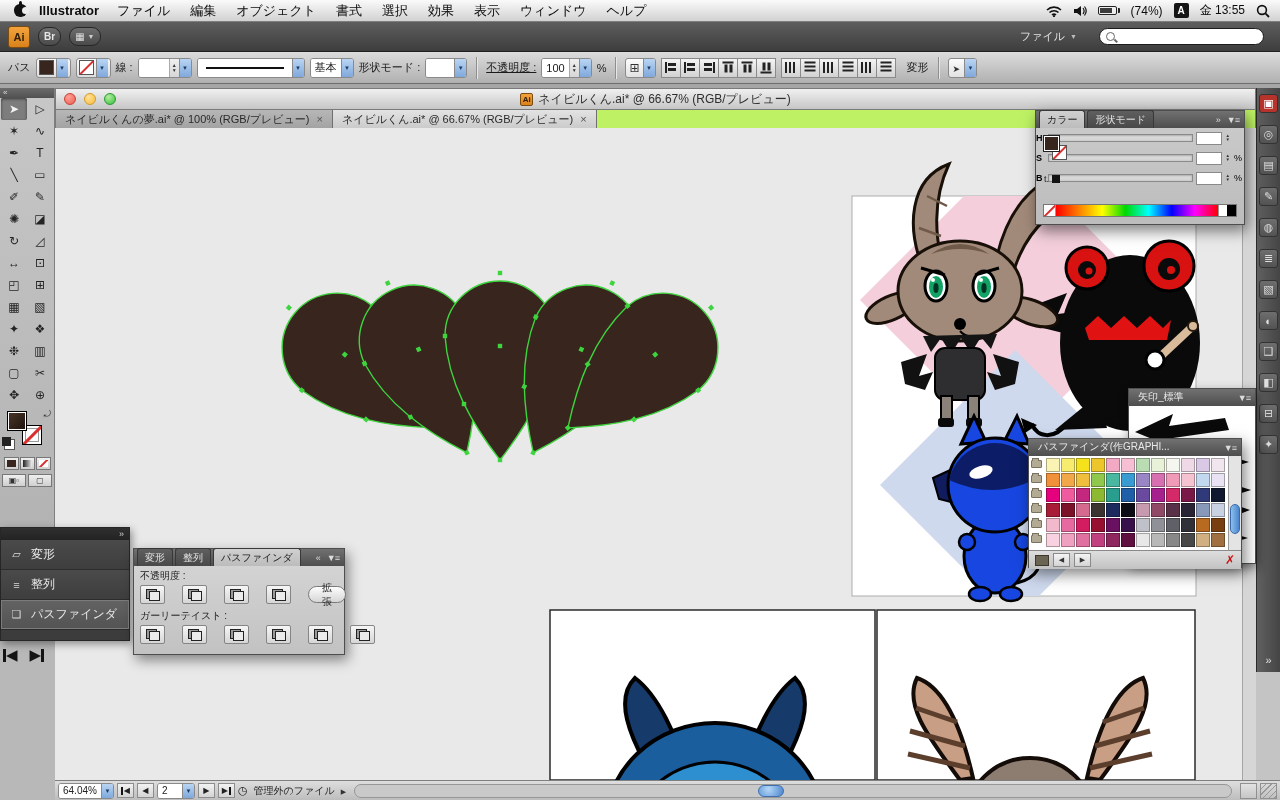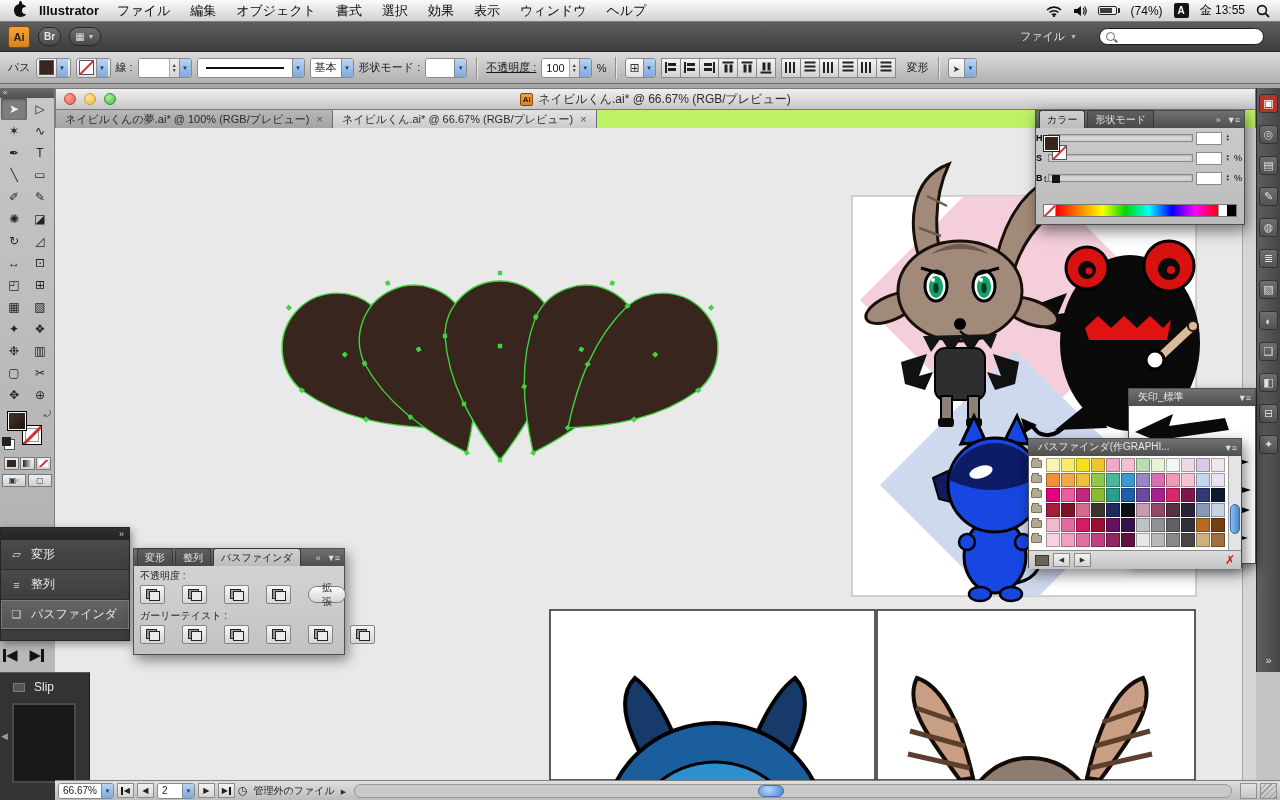--- a/index.html
+++ b/index.html
@@ -833,30 +833,24 @@
         <div class="dock-ico">▧</div>
         <div class="dock-ico">◐</div>
         <div class="dock-ico">❑</div>
         <div class="dock-ico">◧</div>
         <div class="dock-ico">⊟</div>
         <div class="dock-ico">✦</div>
       </span>
     <span class="dock-collapse"></span>
   </div>
 
-  <div id="slip-panel">
-    <span class="slip-ico"></span>
-    <span class="slip-label">Slip</span>
-    <div class="slip-thumb"></div>
-    <span class="slip-arrow"></span>
-  </div>
 
   <div id="status-bar">
     <span class="cbtn">
-        <span class="val">66.67%</span>
+        <span class="val">64.04%</span>
         <span class="dd"></span>
       </span>
     <span class="nav-btn"><i class="nbar"></i>◀</span>
     <span class="nav-btn">◀</span>
     <span class="cbtn">
         <span class="val">2</span>
         <span class="dd"></span>
       </span>
     <span class="nav-btn">▶</span>
     <span class="nav-btn">▶<i class="nbar"></i></span>

